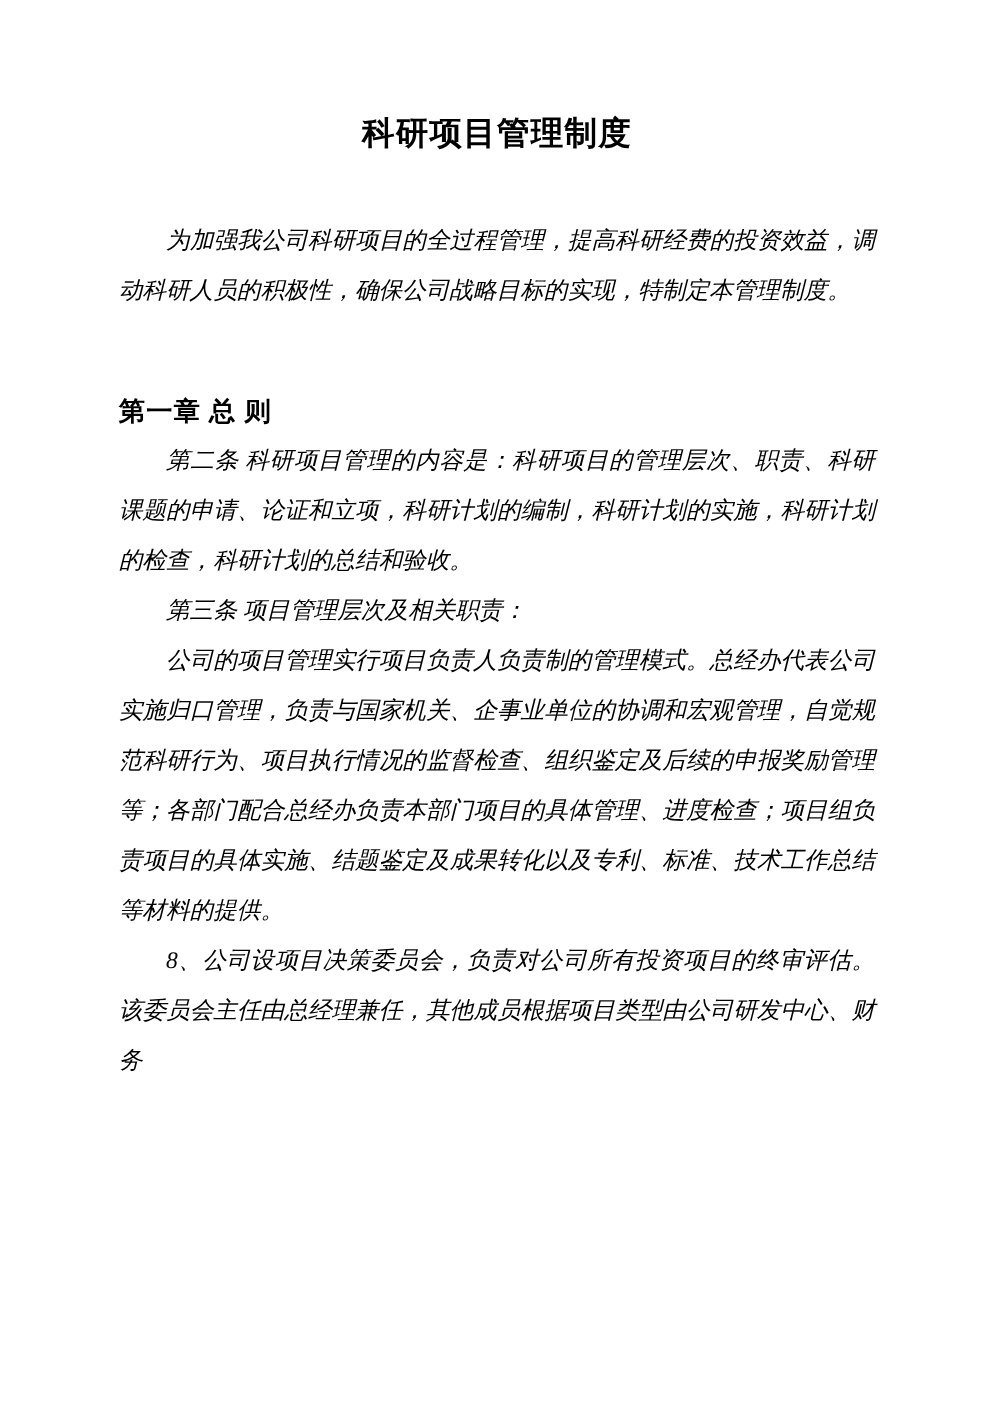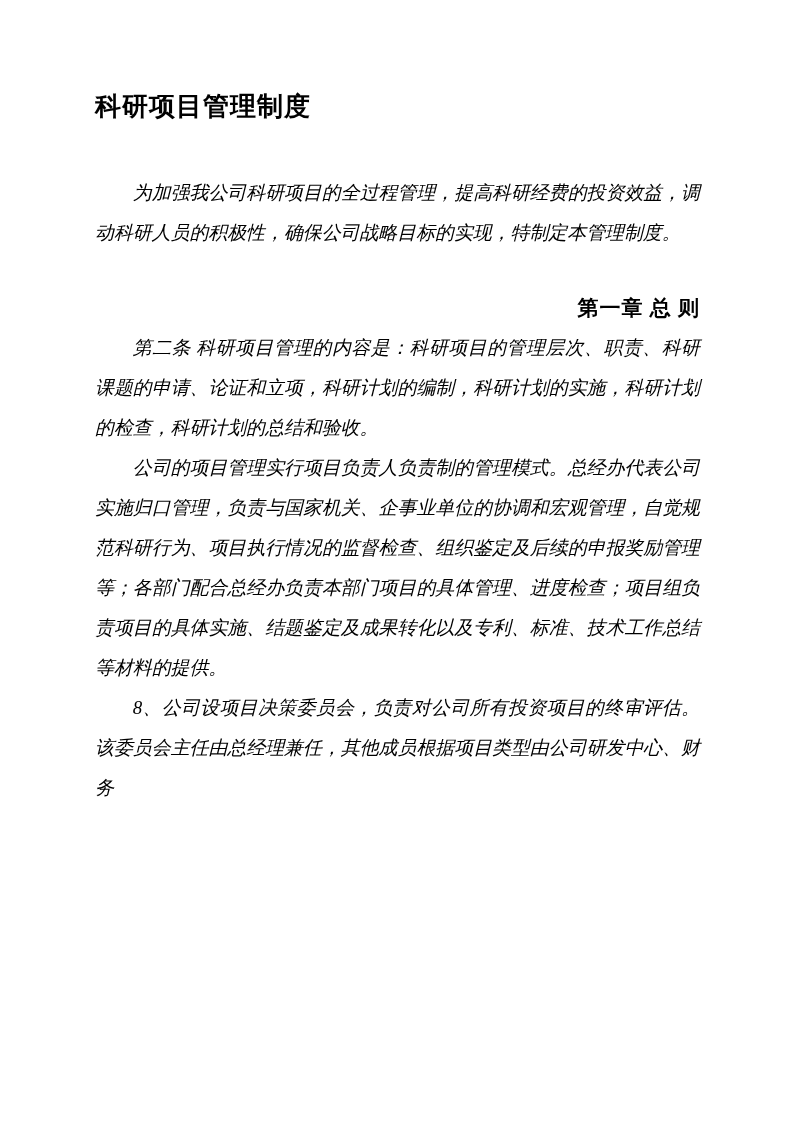--- a/index.html
+++ b/index.html
@@ -17,56 +17,57 @@
       padding: 85px 93px 0 95px;
       overflow: hidden;
       font-family: "Liberation Serif", "DejaVu Serif", serif;
     }
     .doc-title {
       margin: 0;
       font-family: "Liberation Sans", "DejaVu Sans", sans-serif;
       font-weight: bold;
       font-size: 26px;
       line-height: 42px;
-      text-align: left;
+      text-align: center;
       letter-spacing: 1px;
     }
     .body-text {
       margin: 0;
       font-size: 18.9px;
       line-height: 40px;
       text-align: justify;
       text-indent: 2em;
       word-break: break-all;
       color: #000000;
       font-style: italic;
     }
     .intro {
       margin-top: 46px;
     }
     .chapter-heading {
-      margin: 35px 0 0 0;
+      margin: 56px 0 0 0;
       font-size: 21px;
       font-weight: bold;
       line-height: 40px;
-      text-align: right;
+      text-align: left;
       letter-spacing: 1px;
       font-family: "Liberation Serif", "DejaVu Serif", serif;
     }
   </style>
 </head>
 <body>
 
 <div class="page">
   <h1 class="doc-title">科研项目管理制度</h1>
 
   <p class="body-text intro">为加强我公司科研项目的全过程管理，提高科研经费的投资效益，调动科研人员的积极性，确保公司战略目标的实现，特制定本管理制度。</p>
 
   <h2 class="chapter-heading">第一章 总 则</h2>
 
 
   <p class="body-text">第二条 科研项目管理的内容是：科研项目的管理层次、职责、科研课题的申请、论证和立项，科研计划的编制，科研计划的实施，科研计划的检查，科研计划的总结和验收。</p>
 
+  <p class="body-text">第三条 项目管理层次及相关职责：</p>
 
   <p class="body-text">公司的项目管理实行项目负责人负责制的管理模式。总经办代表公司实施归口管理，负责与国家机关、企事业单位的协调和宏观管理，自觉规范科研行为、项目执行情况的监督检查、组织鉴定及后续的申报奖励管理等；各部门配合总经办负责本部门项目的具体管理、进度检查；项目组负责项目的具体实施、结题鉴定及成果转化以及专利、标准、技术工作总结等材料的提供。</p>
 
   <p class="body-text">8、公司设项目决策委员会，负责对公司所有投资项目的终审评估。该委员会主任由总经理兼任，其他成员根据项目类型由公司研发中心、财务</p>
 </div>
 
 </body></html>

